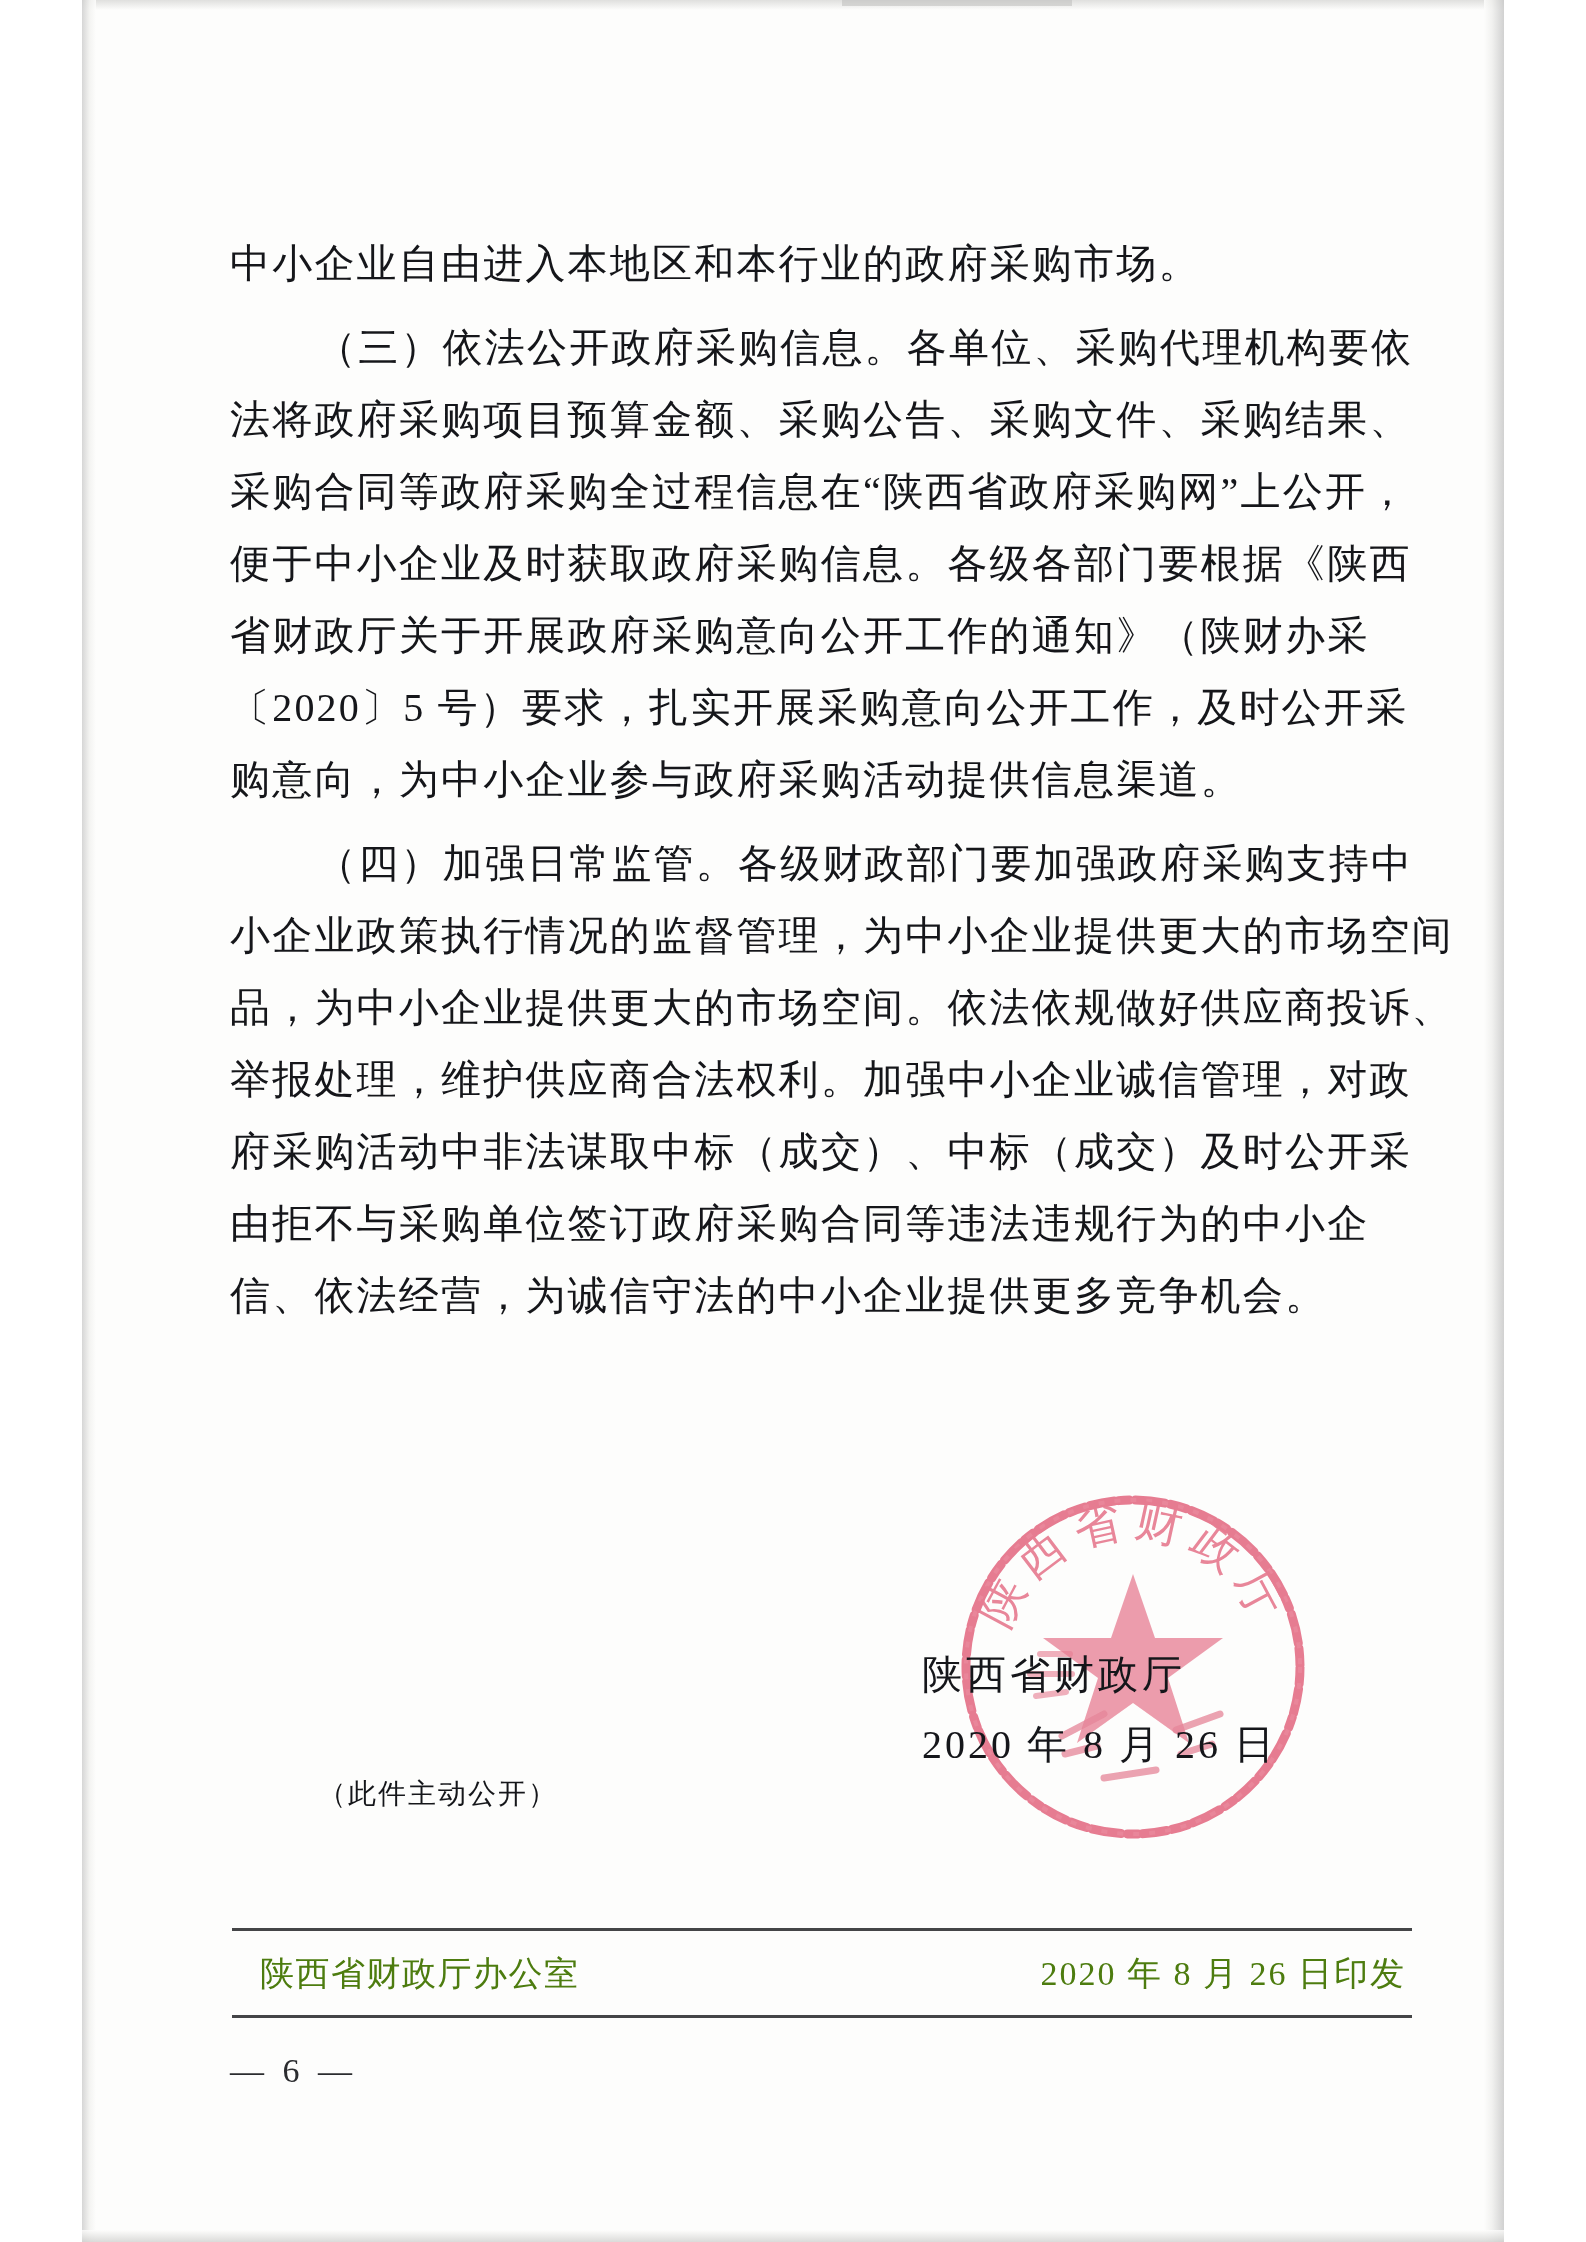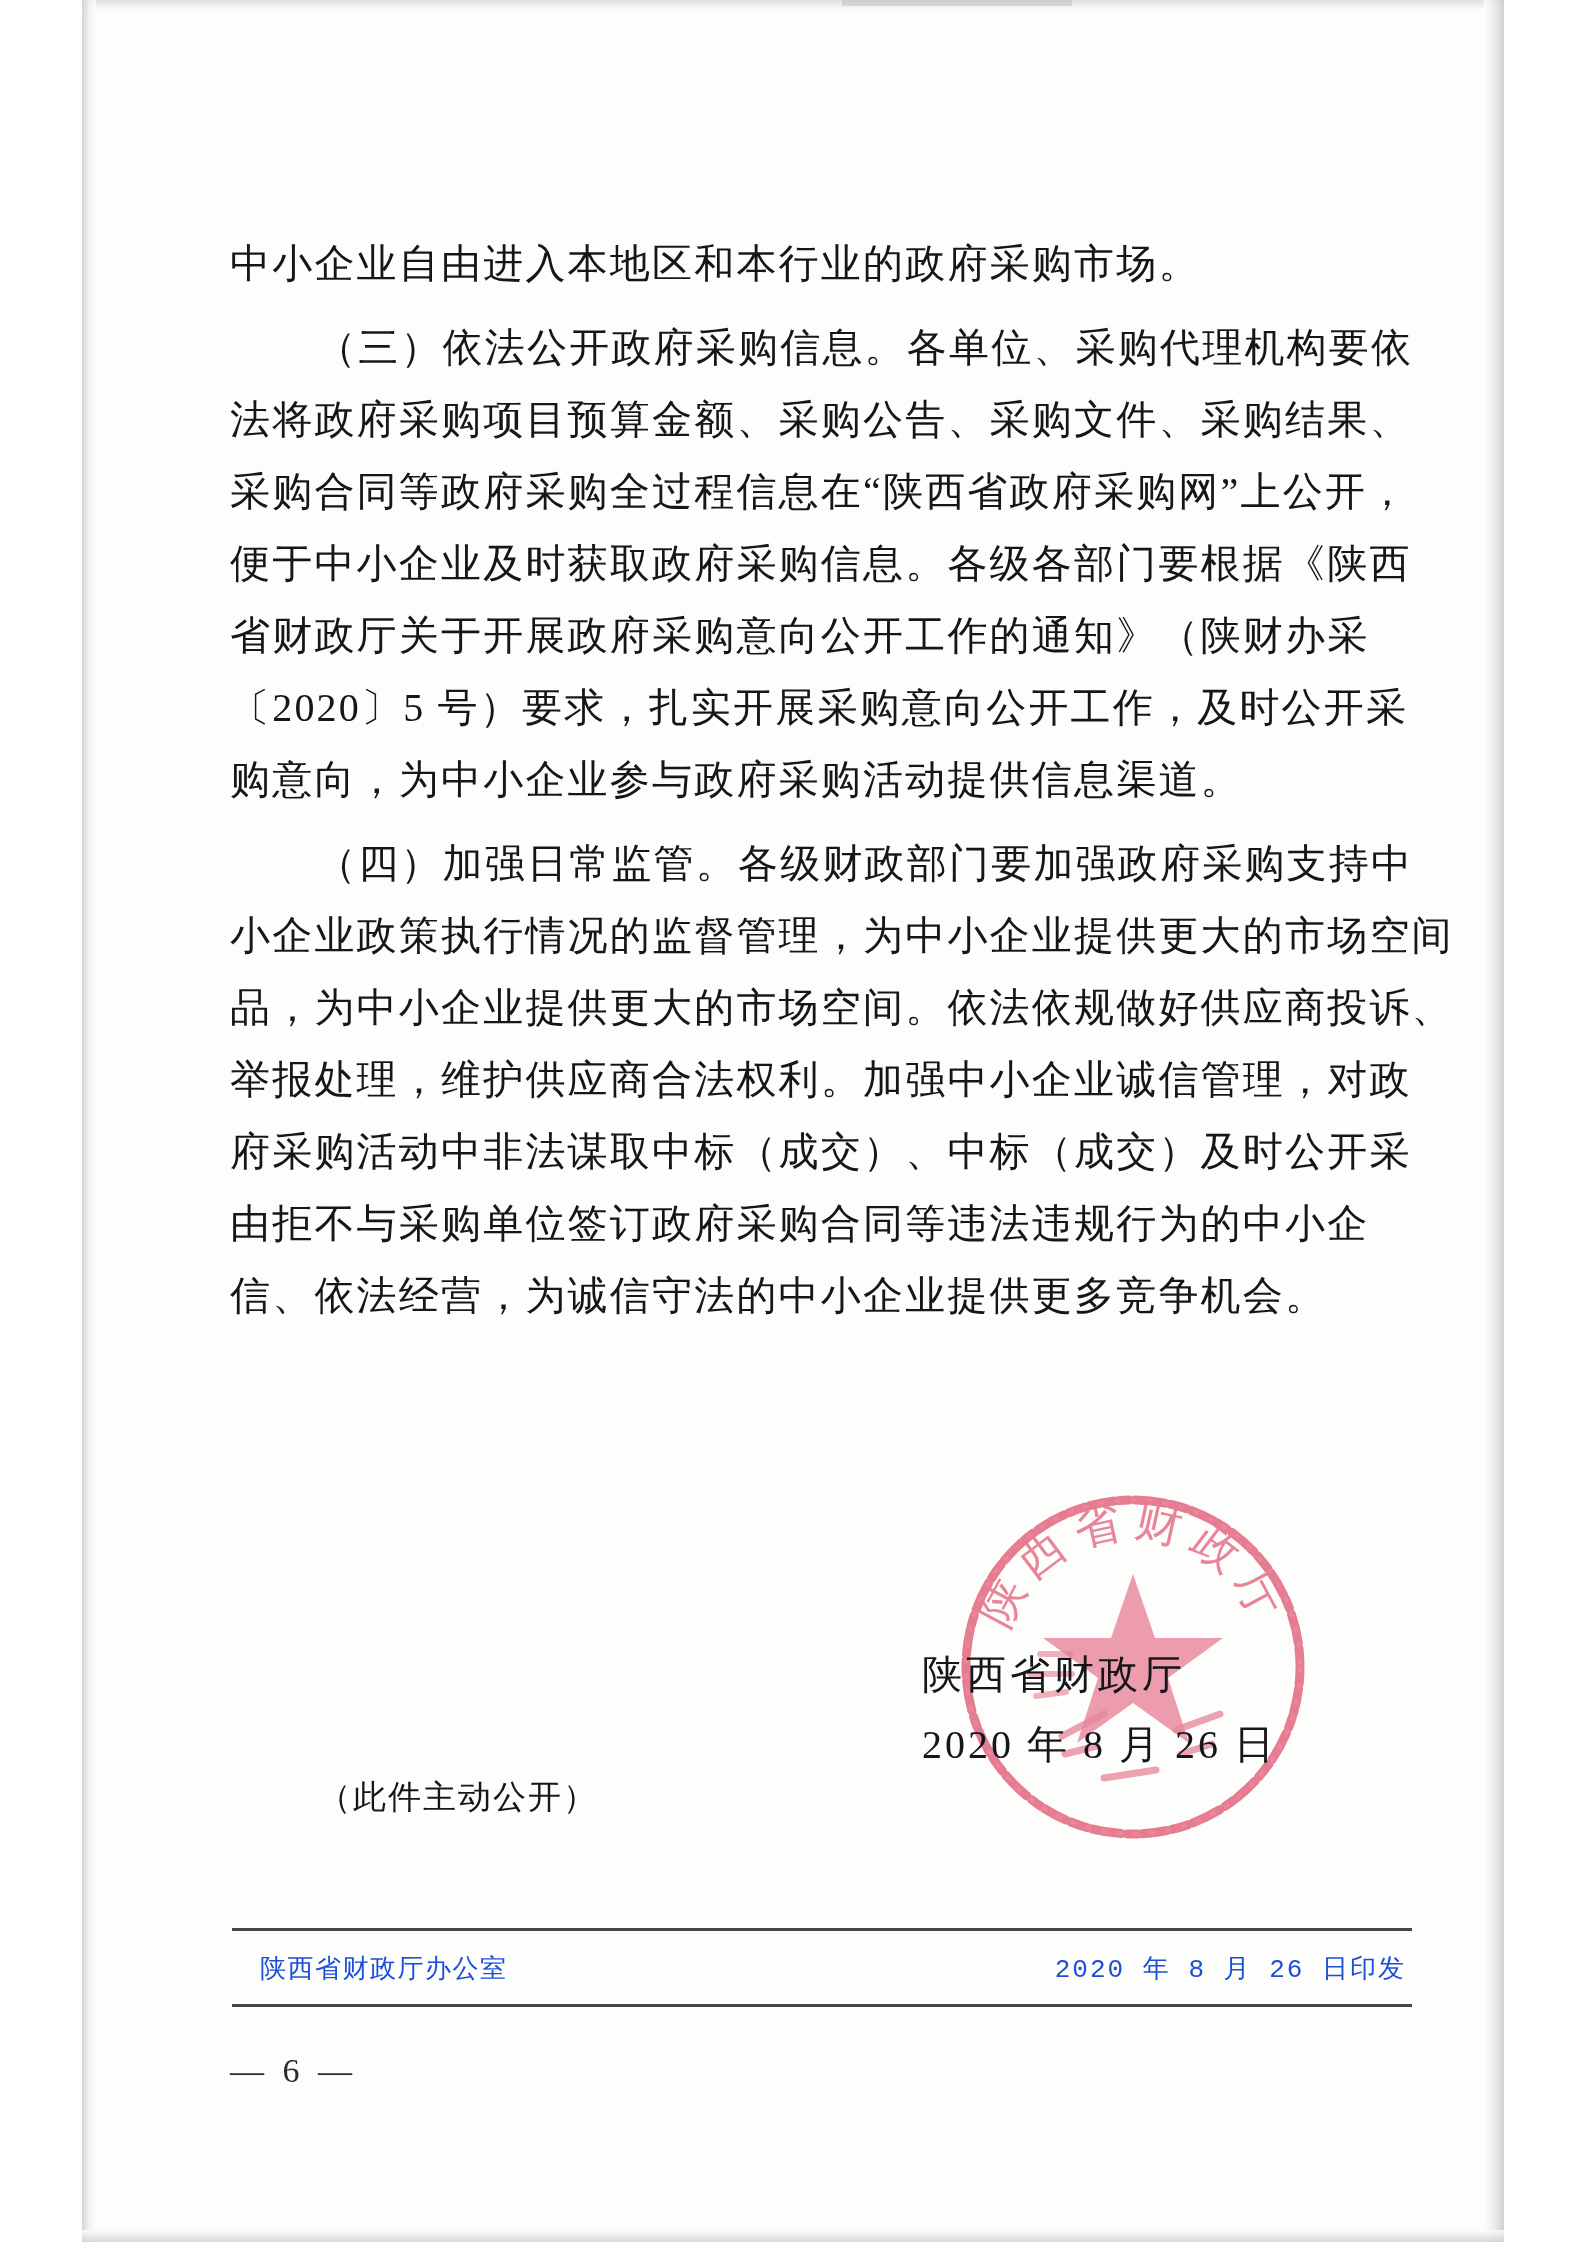--- a/index.html
+++ b/index.html
@@ -111,21 +111,21 @@
     z-index: 2;
     pointer-events: none;
   }
 
   
   .public-note {
     position: absolute;
     left: 236px;
     top: 1775px;
     font-family: "Liberation Serif", "DejaVu Serif", serif;
-    font-size: 33px;
+    font-size: 28px;
     letter-spacing: 2px;
     color: #15161a;
     white-space: pre;
   }
 
   
   .footer {
     position: absolute;
     left: 150px;
     top: 1928px;
@@ -137,24 +137,24 @@
     background: #2a2b2e;
     opacity: .88;
   }
   .footer-row {
     display: flex;
     justify-content: space-between;
     align-items: baseline;
     padding: 20px 6px 18px 28px;
   }
   .footer-text {
-    font-family: Liberation Mono, monospace;
-    font-size: 26px;
+    font-family: Liberation Serif, serif;
+    font-size: 34px;
     letter-spacing: 1.5px;
-    color: #1d4ed8;
+    color: #4d7c0f;
     white-space: pre;
   }
   .footer-text.right {
     letter-spacing: 2px;
   }
 
   .page-number {
     position: absolute;
     left: 148px;
     top: 2052px;

